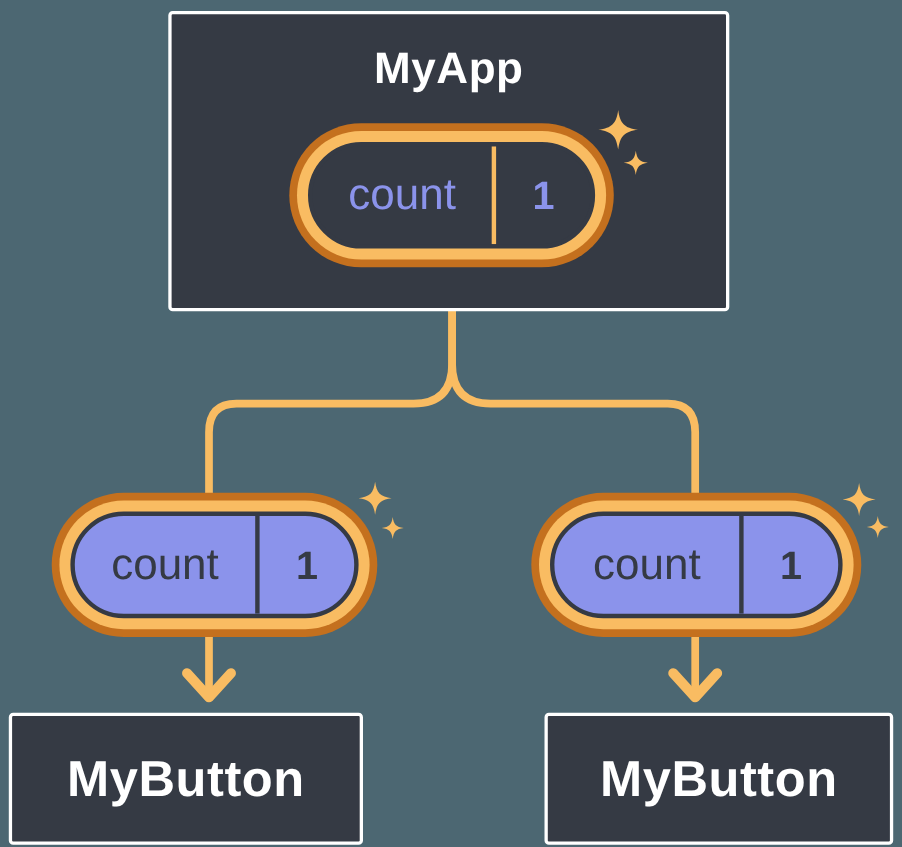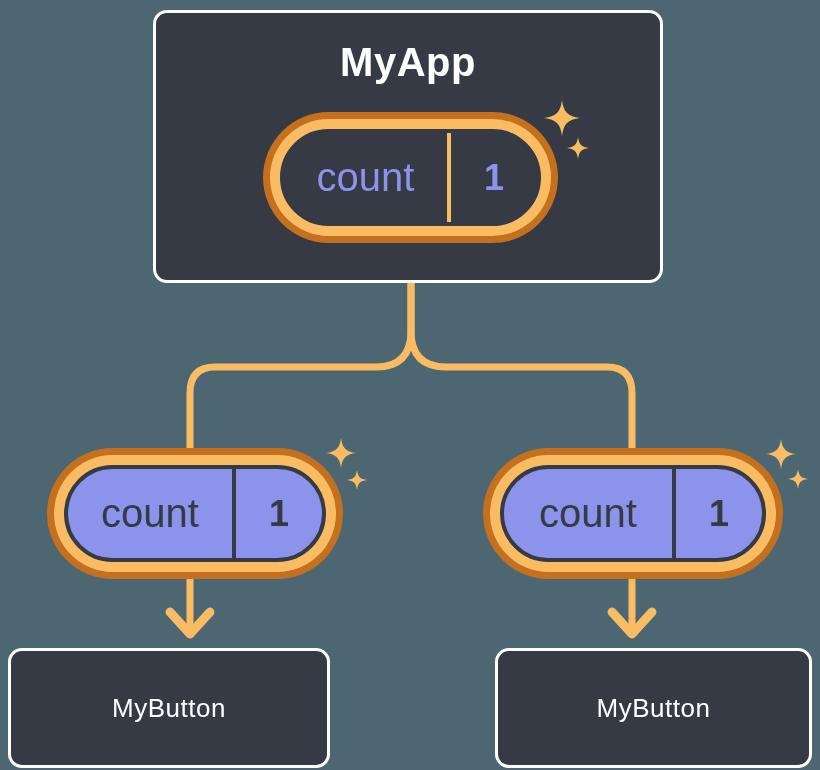--- a/index.html
+++ b/index.html
@@ -10,24 +10,24 @@
     --orange-light:#F9BC62;
     --purple:#8B93EB;
     --text-light:#FFFFFF;
   }
   *{box-sizing:border-box;margin:0;padding:0}
   body{font-family:"Liberation Sans",sans-serif;}
   .canvas{position:relative;width:820px;height:770px;background:var(--background);overflow:hidden}
   .layer{position:absolute;inset:0;pointer-events:none}
   .layer.lines{z-index:0}
   .layer.sparkles{z-index:2}
-  .node{position:absolute;z-index:1;background:var(--node-bg);border:3px solid var(--node-border);border-radius:14px}
+  .node{position:absolute;z-index:1;background:var(--node-bg);border:3px solid var(--node-border);border-radius:4px}
   .node-myapp{left:153px;top:10px;width:510px;height:273px}
   .node-title{margin-top:27px;text-align:center;font-size:40px;font-weight:600;color:var(--text-light);letter-spacing:.5px}
-  .btn-node{display:flex;align-items:center;justify-content:center;font-size:26px;font-weight:400;color:var(--text-light);letter-spacing:.5px}
+  .btn-node{display:flex;align-items:center;justify-content:center;font-size:46px;font-weight:700;color:var(--text-light);letter-spacing:.5px}
   .btn-left{left:8px;top:648px;width:322px;height:120px}
   .btn-right{left:495px;top:648px;width:317px;height:120px}
 
   .pill{position:absolute;z-index:1;background:var(--orange-dark);border-radius:70px;padding:7px}
   .pill-mid{background:var(--orange-light);border-radius:60px;padding:10px;height:100%}
   .pill-body{border-radius:50px;height:100%;display:flex;align-items:stretch;overflow:hidden;border:4px solid var(--node-bg)}
   .pill--dark .pill-body{background:var(--node-bg)}
   .pill--dark .pill-name,.pill--dark .pill-value{color:var(--purple)}
   .pill--dark .pill-divider{background:var(--orange-light)}
   .pill--purple .pill-body{background:var(--purple)}

